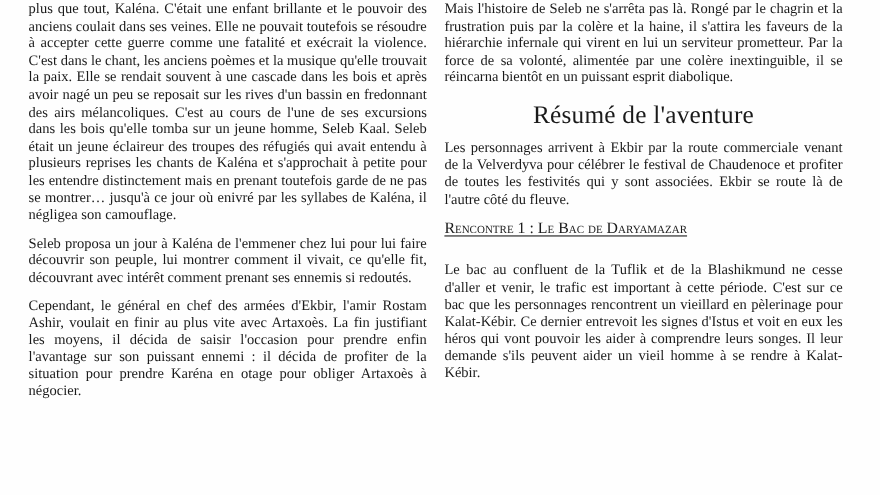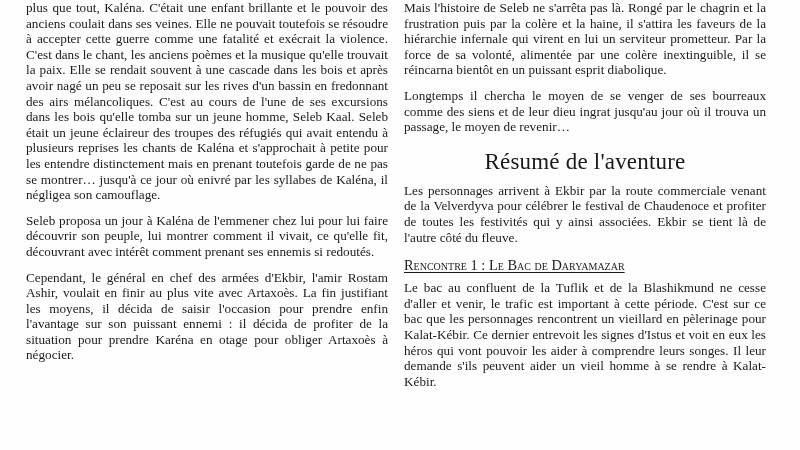--- a/index.html
+++ b/index.html
@@ -53,21 +53,21 @@
     font-weight: normal;
     font-family: "Liberation Serif", serif;
     text-align: center;
     margin: 14px 0 8px 0;
     letter-spacing: 0.2px;
   }
   h3.sub-title {
     font-size: 14.4px;
     font-weight: normal;
     text-align: left;
-    margin: 12px 0 6px 0;
+    margin: 12px 0 20px 0;
     text-decoration: underline;
     text-underline-offset: 2px;
   }
   .smallcaps {
     font-variant: small-caps;
   }
 </style>
 </head>
 <body>
 
@@ -75,25 +75,24 @@
   <div class="columns">
 
     <div class="col">
       <p class="first clip-top">plus que tout, Kaléna. C'était une enfant brillante et le pouvoir des anciens coulait dans ses veines. Elle ne pouvait toutefois se résoudre à accepter cette guerre comme une fatalité et exécrait la violence. C'est dans le chant, les anciens poèmes et la musique qu'elle trouvait la paix. Elle se rendait souvent à une cascade dans les bois et après avoir nagé un peu se reposait sur les rives d'un bassin en fredonnant des airs mélancoliques. C'est au cours de l'une de ses excursions dans les bois qu'elle tomba sur un jeune homme, Seleb Kaal. Seleb était un jeune éclaireur des troupes des réfugiés qui avait entendu à plusieurs reprises les chants de Kaléna et s'approchait à petite pour les entendre distinctement mais en prenant toutefois garde de ne pas se montrer… jusqu'à ce jour où enivré par les syllabes de Kaléna, il négligea son camouflage.</p>
       <p>Seleb proposa un jour à Kaléna de l'emmener chez lui pour lui faire découvrir son peuple, lui montrer comment il vivait, ce qu'elle fit, découvrant avec intérêt comment prenant ses ennemis si redoutés.</p>
       <p>Cependant, le général en chef des armées d'Ekbir, l'amir Rostam Ashir, voulait en finir au plus vite avec Artaxoès. La fin justifiant les moyens, il décida de saisir l'occasion pour prendre enfin l'avantage sur son puissant ennemi : il décida de profiter de la situation pour prendre Karéna en otage pour obliger Artaxoès à négocier.</p>
     </div>
 
     <div class="col">
       <p>Mais l'histoire de Seleb ne s'arrêta pas là. Rongé par le chagrin et la frustration puis par la colère et la haine, il s'attira les faveurs de la hiérarchie infernale qui virent en lui un serviteur prometteur. Par la force de sa volonté, alimentée par une colère inextinguible, il se réincarna bientôt en un puissant esprit diabolique.</p>
-      <p>Longtemps il chercha le moyen de se venger de ses bourreaux comme des siens et de leur dieu ingrat jusqu'au jour où il trouva un passage, le moyen de revenir…</p>
 
       <h2 class="section-title">Résumé de l'aventure</h2>
 
-      <p>Les personnages arrivent à Ekbir par la route commerciale venant de la Velverdyva pour célébrer le festival de Chaudenoce et profiter de toutes les festivités qui y ainsi associées. Ekbir se tient là de l'autre côté du fleuve.</p>
+      <p>Les personnages arrivent à Ekbir par la route commerciale venant de la Velverdyva pour célébrer le festival de Chaudenoce et profiter de toutes les festivités qui y sont associées. Ekbir se route là de l'autre côté du fleuve.</p>
 
       <h3 class="sub-title smallcaps">Rencontre 1 : Le Bac de Daryamazar</h3>
 
       <p>Le bac au confluent de la Tuflik et de la Blashikmund ne cesse d'aller et venir, le trafic est important à cette période. C'est sur ce bac que les personnages rencontrent un vieillard en pèlerinage pour Kalat-Kébir. Ce dernier entrevoit les signes d'Istus et voit en eux les héros qui vont pouvoir les aider à comprendre leurs songes. Il leur demande s'ils peuvent aider un vieil homme à se rendre à Kalat-Kébir.</p>
     </div>
 
   </div>
 </div>
 
 </body></html>

